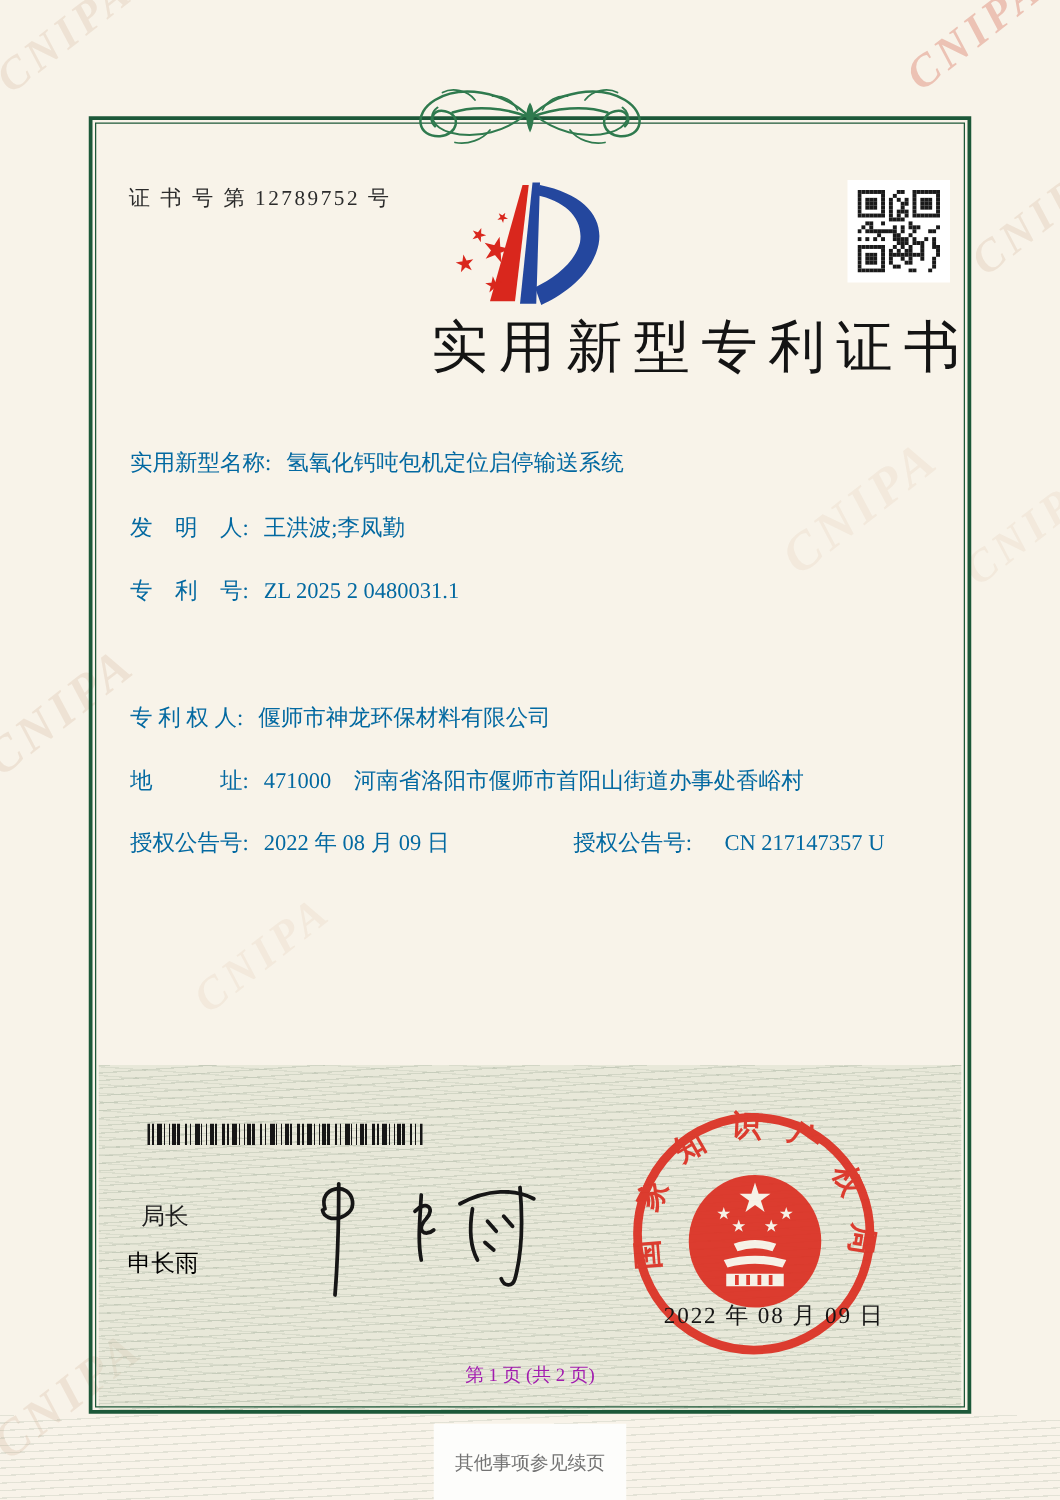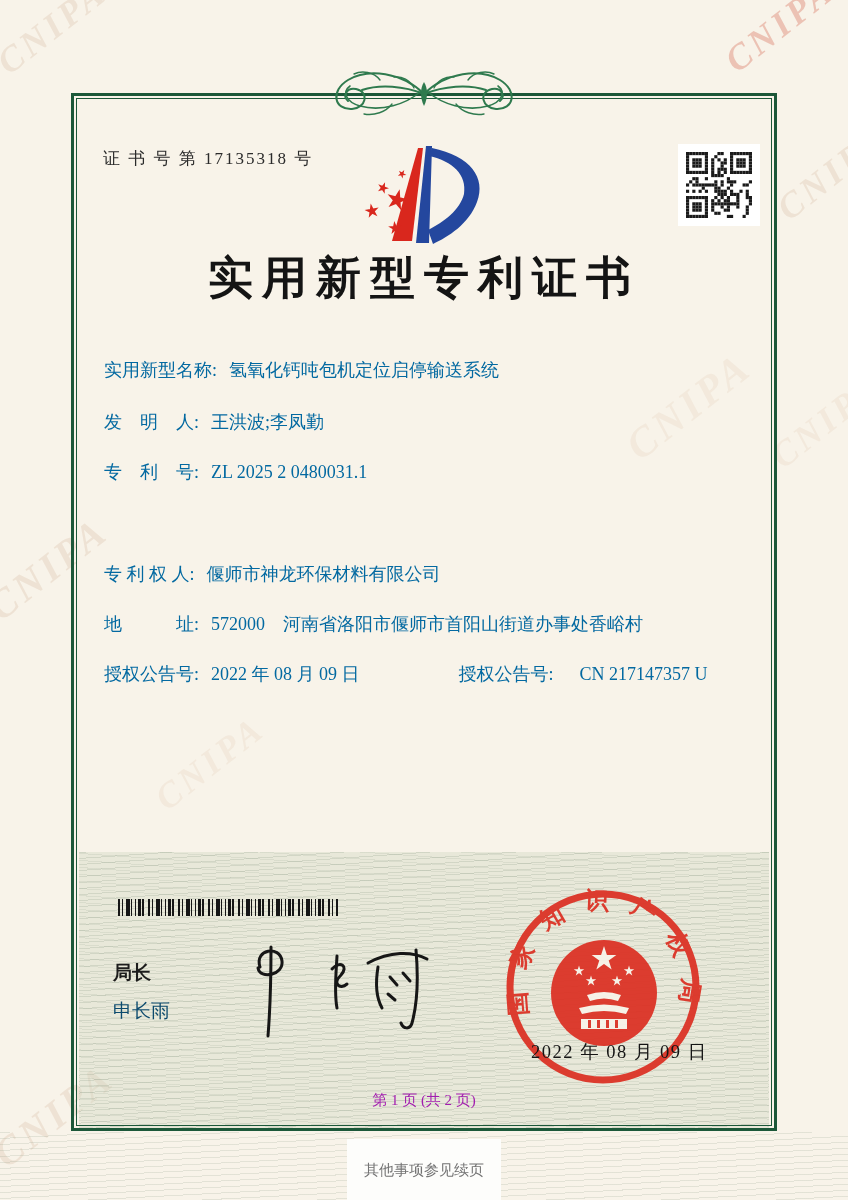--- a/index.html
+++ b/index.html
@@ -40,22 +40,22 @@
   }
   .flourish{position:absolute; left:284px; top:58px; width:280px; height:66px;}
   .cert-no{position:absolute; left:103px; top:147px; font-size:17px; letter-spacing:2px; color:#2b2b2b;}
   .logo{position:absolute; left:336px; top:134px; width:170px; height:122px;}
   .qr-box{
     position:absolute; left:678px; top:144px; width:82px; height:82px;
     background:#ffffff; display:flex; align-items:center; justify-content:center;
   }
   .qr-box svg{width:66px; height:66px;}
   .title{
-    position:absolute; left:71px; top:248px; width:706px; text-align:center;
-    font-size:45px; font-weight:700; letter-spacing:9px; color:#141414;
+    position:absolute; left:71px; top:248px; width:706px; text-align:right;
+    font-size:45px; font-weight:400; letter-spacing:9px; color:#141414;
   }
   .frow{position:absolute; left:104px; width:650px; font-size:18px; color:#0369a1; white-space:nowrap;}
   .flabel{margin-right:12px;}
   .pair1{display:inline-block; width:350px;}
   .pair2 .flabel{margin-right:26px;}
   .paras{
     position:absolute; left:102px; top:694px; width:648px;
     font-size:17.5px; line-height:34px; color:#2d2d2d; text-align:justify;
   }
   .paras p{margin:0; text-indent:2em;}
@@ -63,22 +63,22 @@
     position:absolute; left:118px; top:899px; width:220px; height:17px;
     background-image:repeating-linear-gradient(90deg,
       #161616 0 2px, transparent 2px 4px,
       #161616 4px 5px, transparent 5px 8px,
       #161616 8px 12px, transparent 12px 13px,
       #161616 13px 14px, transparent 14px 17px,
       #161616 17px 18px, transparent 18px 20px,
       #161616 20px 23px, transparent 23px 24px,
       #161616 24px 26px, transparent 26px 30px);
   }
-  .sig-title{position:absolute; left:113px; top:960px; font-size:19px; color:#1d1d1d;font-weight:bold;}
-  .sig-name{position:absolute; left:113px; top:998px; font-size:19px; color:#0c4a6e;}
+  .sig-title{position:absolute; left:113px; top:960px; font-size:19px; color:#1d1d1d;}
+  .sig-name{position:absolute; left:102px; top:998px; font-size:19px; color:#000000;}
   .signature{position:absolute; left:240px; top:940px; width:200px; height:102px;}
   .seal{position:absolute; left:503px; top:887px; width:200px; height:200px; opacity:.93;}
   .seal-date{
     position:absolute; left:531px; top:1039px; font-size:18.5px;
     letter-spacing:1.5px; color:#151515; white-space:nowrap;
   }
   .page-no{position:absolute; left:71px; top:1091px; width:706px; text-align:center; font-size:15px; color:#a21caf;}
   .footer-note{
     position:absolute; left:50%; top:1139px; transform:translateX(-50%);
     background:#fdfdfb; padding:22px 17px; font-size:15px; color:#737373; white-space:nowrap;
@@ -111,21 +111,21 @@
       <path d="M140,36 C120,28 96,26 78,32"></path>
       <path d="M136,34 C122,46 98,54 76,48 C62,44 58,34 66,28" stroke-width="1.6"></path>
       <path d="M96,22 C90,14 78,12 70,16" stroke-width="1.4"></path>
       <path d="M108,46 C102,54 90,58 80,56" stroke-width="1.4"></path>
       <path d="M130,30 C126,22 118,18 110,19" stroke-width="1.3"></path>
     </g>
     <use href="#halfFl" transform="translate(280,0) scale(-1,1)"></use>
     <path d="M140,24 C136,30 136,40 140,48 C144,40 144,30 140,24 Z" fill="#2f7a4e"></path>
   </svg>
 
-  <div class="cert-no">证 书 号 第 17135318 号</div>
+  <div class="cert-no">证 书 号 第 12789752 号</div>
 
   <svg class="logo" viewBox="0 0 170 122">
     <g fill="#d9271d">
       <polygon points="82,14 87,14 76,107 56,107"></polygon>
       <g>
         <polygon points="0,-1 0.588,0.809 -0.951,-0.309 0.951,-0.309 -0.588,0.809" transform="translate(61,66) scale(11) rotate(14)"></polygon>
         <polygon points="0,-1 0.588,0.809 -0.951,-0.309 0.951,-0.309 -0.588,0.809" transform="translate(36,77) scale(7.5) rotate(-10)"></polygon>
         <polygon points="0,-1 0.588,0.809 -0.951,-0.309 0.951,-0.309 -0.588,0.809" transform="translate(47,54) scale(6) rotate(20)"></polygon>
         <polygon points="0,-1 0.588,0.809 -0.951,-0.309 0.951,-0.309 -0.588,0.809" transform="translate(66,40) scale(4.5) rotate(30)"></polygon>
         <polygon points="0,-1 0.588,0.809 -0.951,-0.309 0.951,-0.309 -0.588,0.809" transform="translate(59,94) scale(7) rotate(-6)"></polygon>
@@ -355,21 +355,21 @@
   <div class="frow" style="top:410px">
     <span class="flabel">发　明　人:</span><span class="fvalue">王洪波;李凤勤</span>
   </div>
   <div class="frow" style="top:460px">
     <span class="flabel">专　利　号:</span><span class="fvalue">ZL 2025 2 0480031.1</span>
   </div>
   <div class="frow" style="top:562px">
     <span class="flabel">专 利 权 人:</span><span class="fvalue">偃师市神龙环保材料有限公司</span>
   </div>
   <div class="frow" style="top:612px">
-    <span class="flabel">地　　　址:</span><span class="fvalue">572000　河南省洛阳市偃师市首阳山街道办事处香峪村</span>
+    <span class="flabel">地　　　址:</span><span class="fvalue">471000　河南省洛阳市偃师市首阳山街道办事处香峪村</span>
   </div>
   <div class="frow" style="top:662px">
     <span class="pair1">
       <span class="flabel">授权公告号:</span><span class="fvalue">2022 年 08 月 09 日</span>
     </span>
     <span class="pair2">
       <span class="flabel">授权公告号:</span><span class="fvalue">CN 217147357 U</span>
     </span>
   </div>
 

